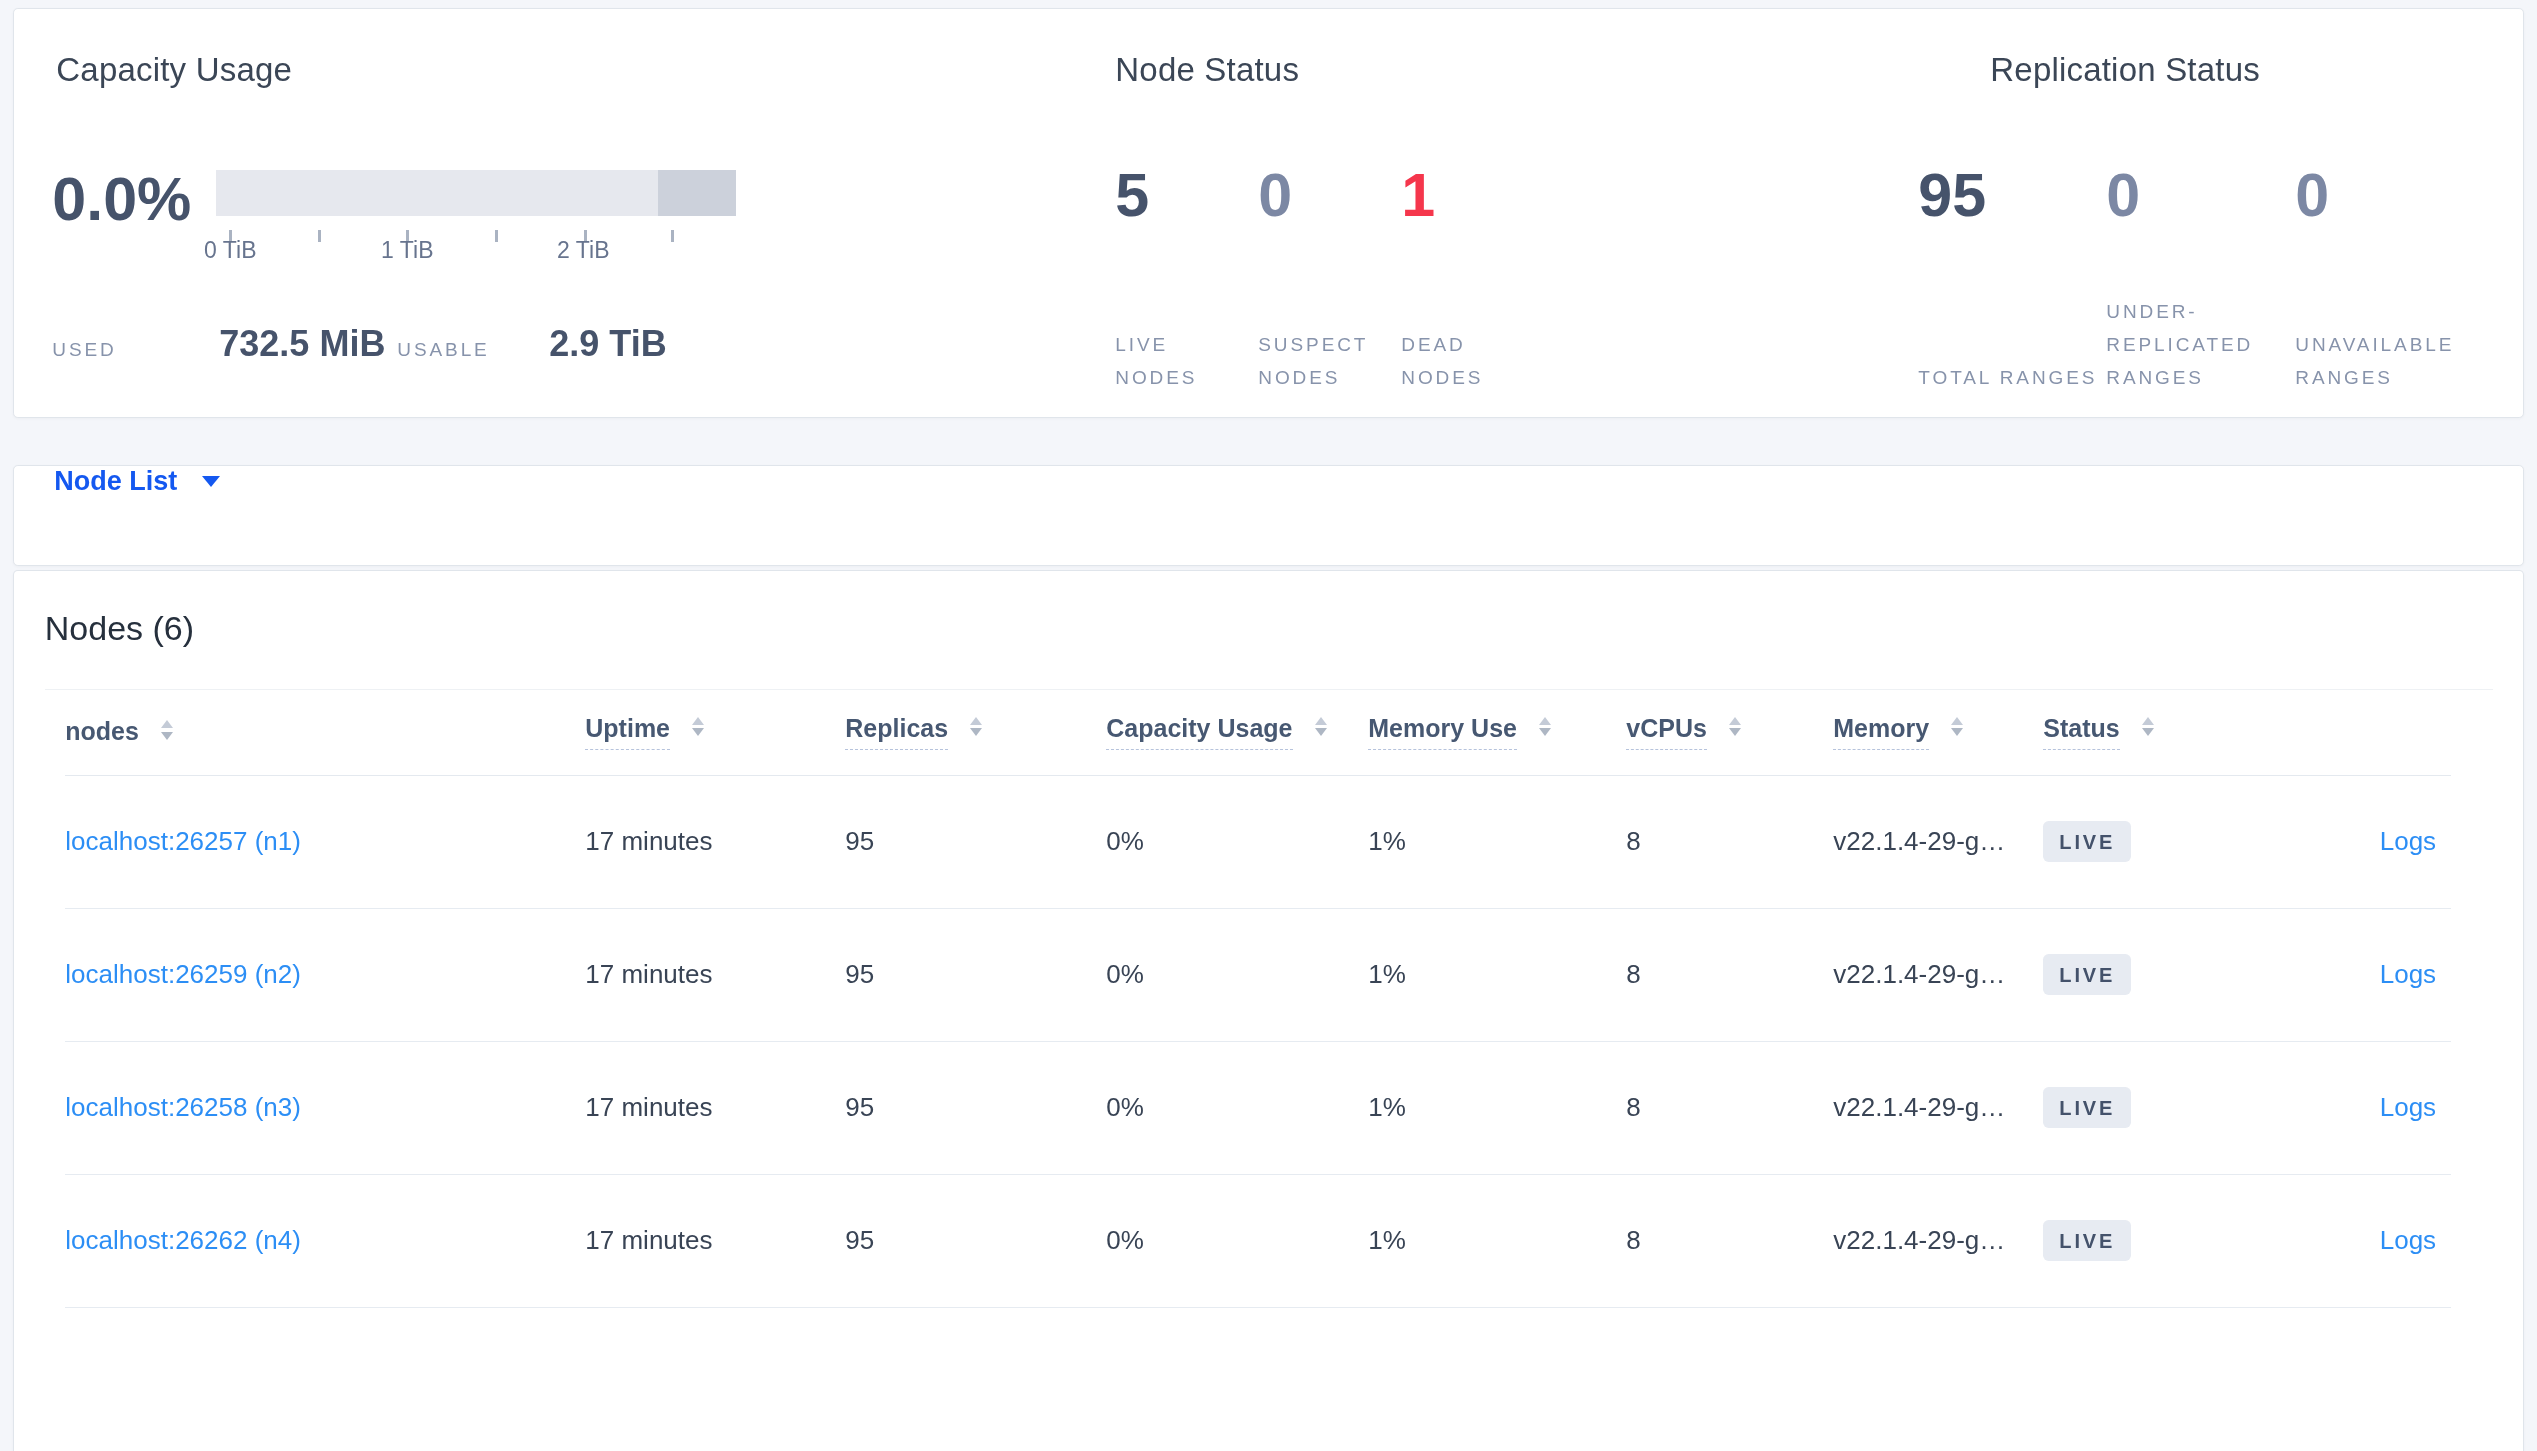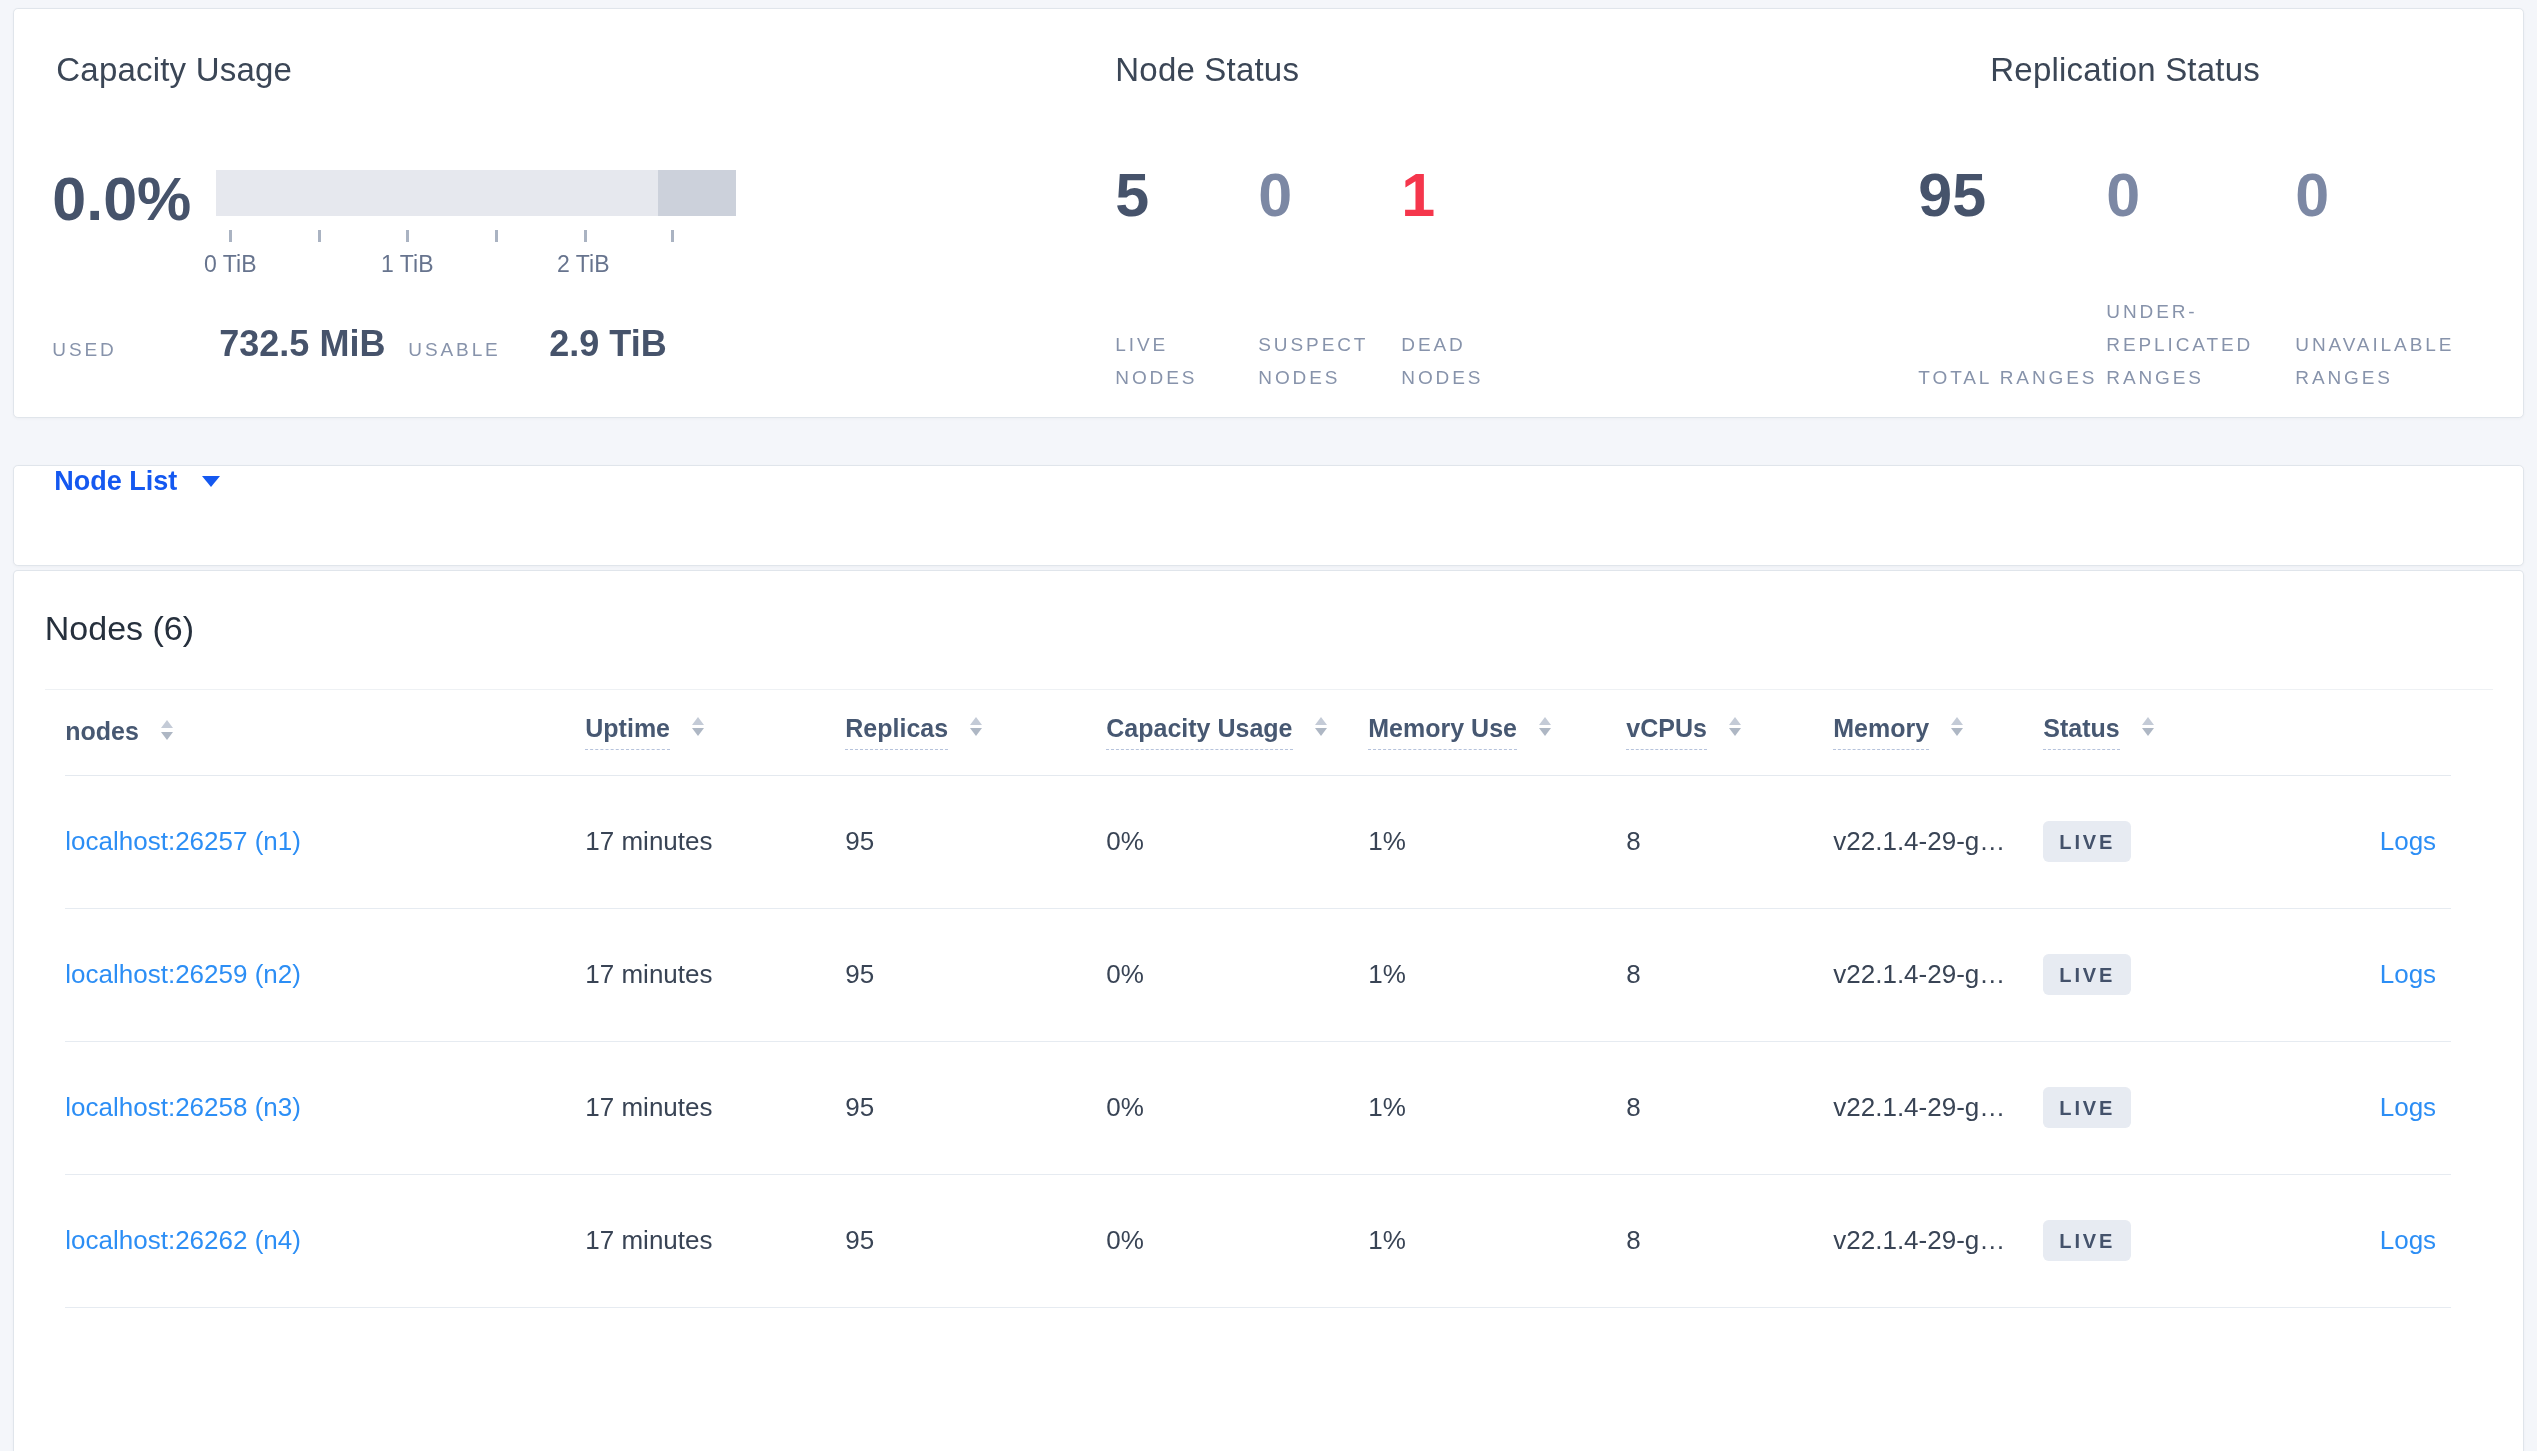--- a/index.html
+++ b/index.html
@@ -33,21 +33,21 @@
   .cap-pct{
     position:absolute; left:38px; top:160px; font-size:61px; font-weight:700;
     color:var(--num-dark); line-height:1;
   }
   .cap-bar{position:absolute; left:202px; top:161px; width:520px; height:46px;
     background:var(--bar-light);}
   .cap-bar-dark{position:absolute; right:0; top:0; height:100%; width:78px;
     background:var(--bar-dark);}
   .cap-tick{position:absolute; top:221px; width:2.9px; height:12.4px; background:var(--tick);}
   .cap-tick-label{
-    position:absolute; top:242px; width:114px; text-align:center;
+    position:absolute; top:228px; width:114px; text-align:center;
     font-size:23px; color:#67748e;
   }
   .cap-stat-label{
     position:absolute; top:330px; font-size:19px; letter-spacing:2.9px;
     color:var(--label-muted); font-weight:500;
   }
   .cap-stat-value{
     position:absolute; top:314px; font-size:36px; font-weight:600;
     color:var(--num-dark);
   }
@@ -126,21 +126,21 @@
   <div class="cap-tick" style="left:304px"></div>
   <div class="cap-tick" style="left:392px"></div>
   <div class="cap-tick" style="left:481px"></div>
   <div class="cap-tick" style="left:570px"></div>
   <div class="cap-tick" style="left:657px"></div>
   <div class="cap-tick-label" style="left:159px">0 TiB</div>
   <div class="cap-tick-label" style="left:336px">1 TiB</div>
   <div class="cap-tick-label" style="left:512px">2 TiB</div>
   <div class="cap-stat-label" style="left:38px">USED</div>
   <div class="cap-stat-value" style="left:205px">732.5 MiB</div>
-  <div class="cap-stat-label" style="left:394px">USABLE</div>
+  <div class="cap-stat-label" style="left:383px">USABLE</div>
   <div class="cap-stat-value" style="left:535px">2.9 TiB</div>
 
   <h2 class="sec-title ns-title">Node Status</h2>
   <div class="metric-col ns-col" style="left:1101px">
     <div class="metric-value">5</div>
     <div class="metric-label">LIVE NODES</div>
   </div>
   <div class="metric-col ns-col" style="left:1244px">
     <div class="metric-value muted">0</div>
     <div class="metric-label">SUSPECT NODES</div>

